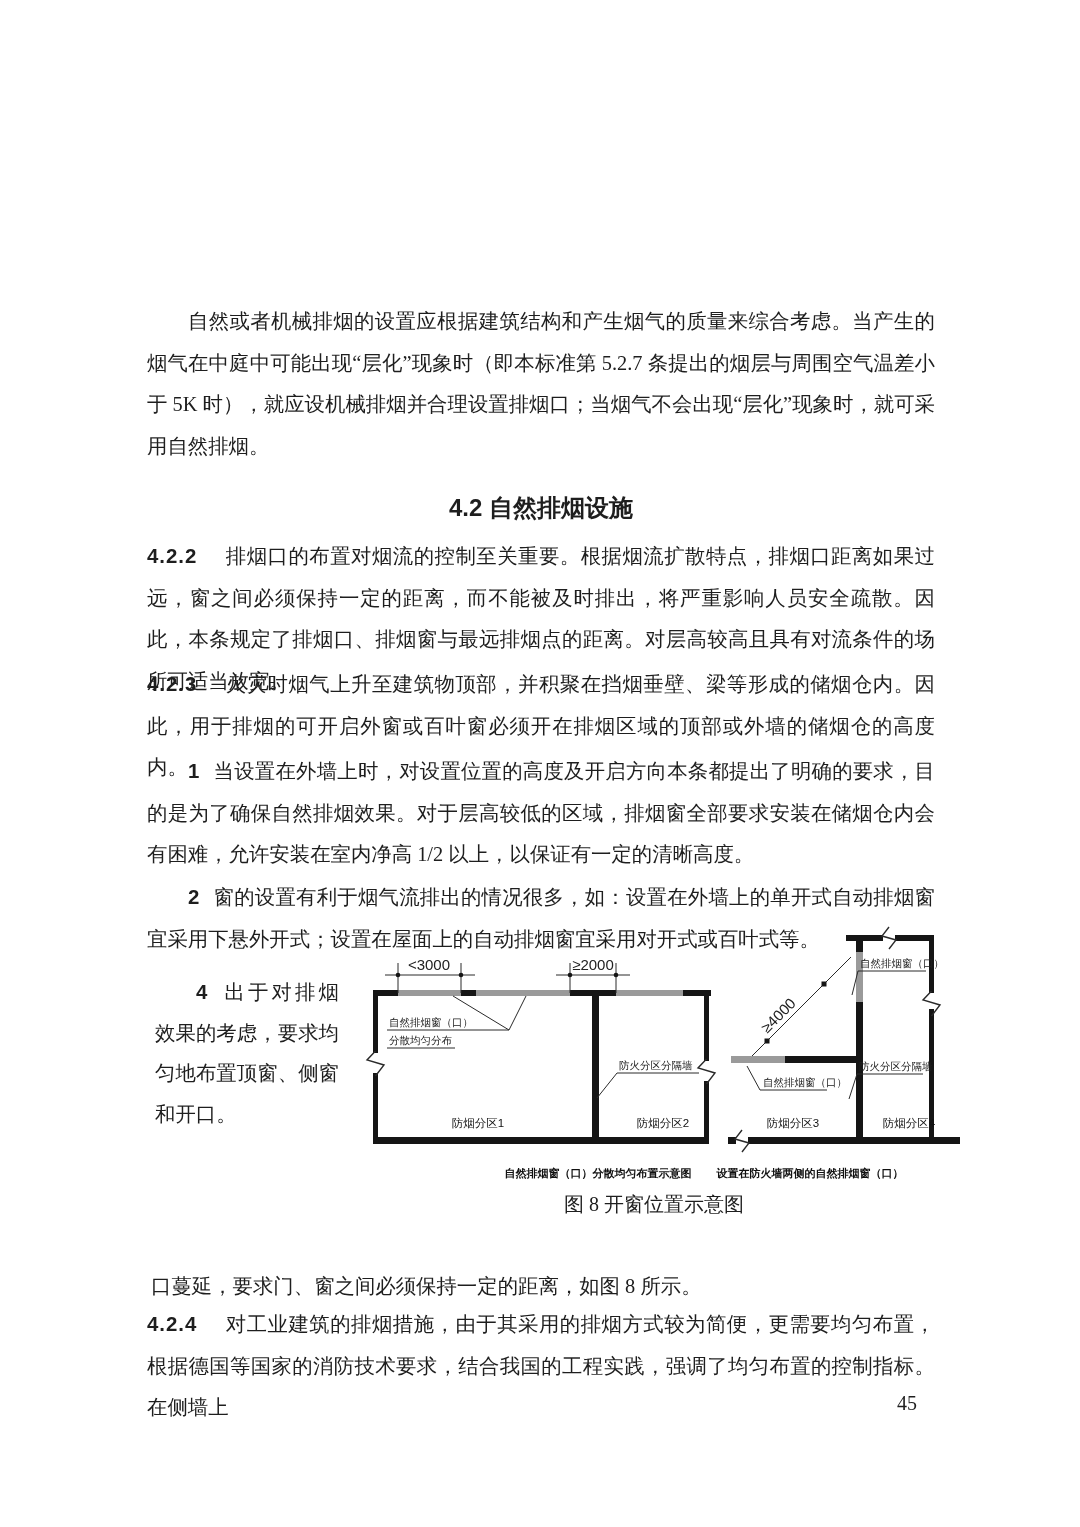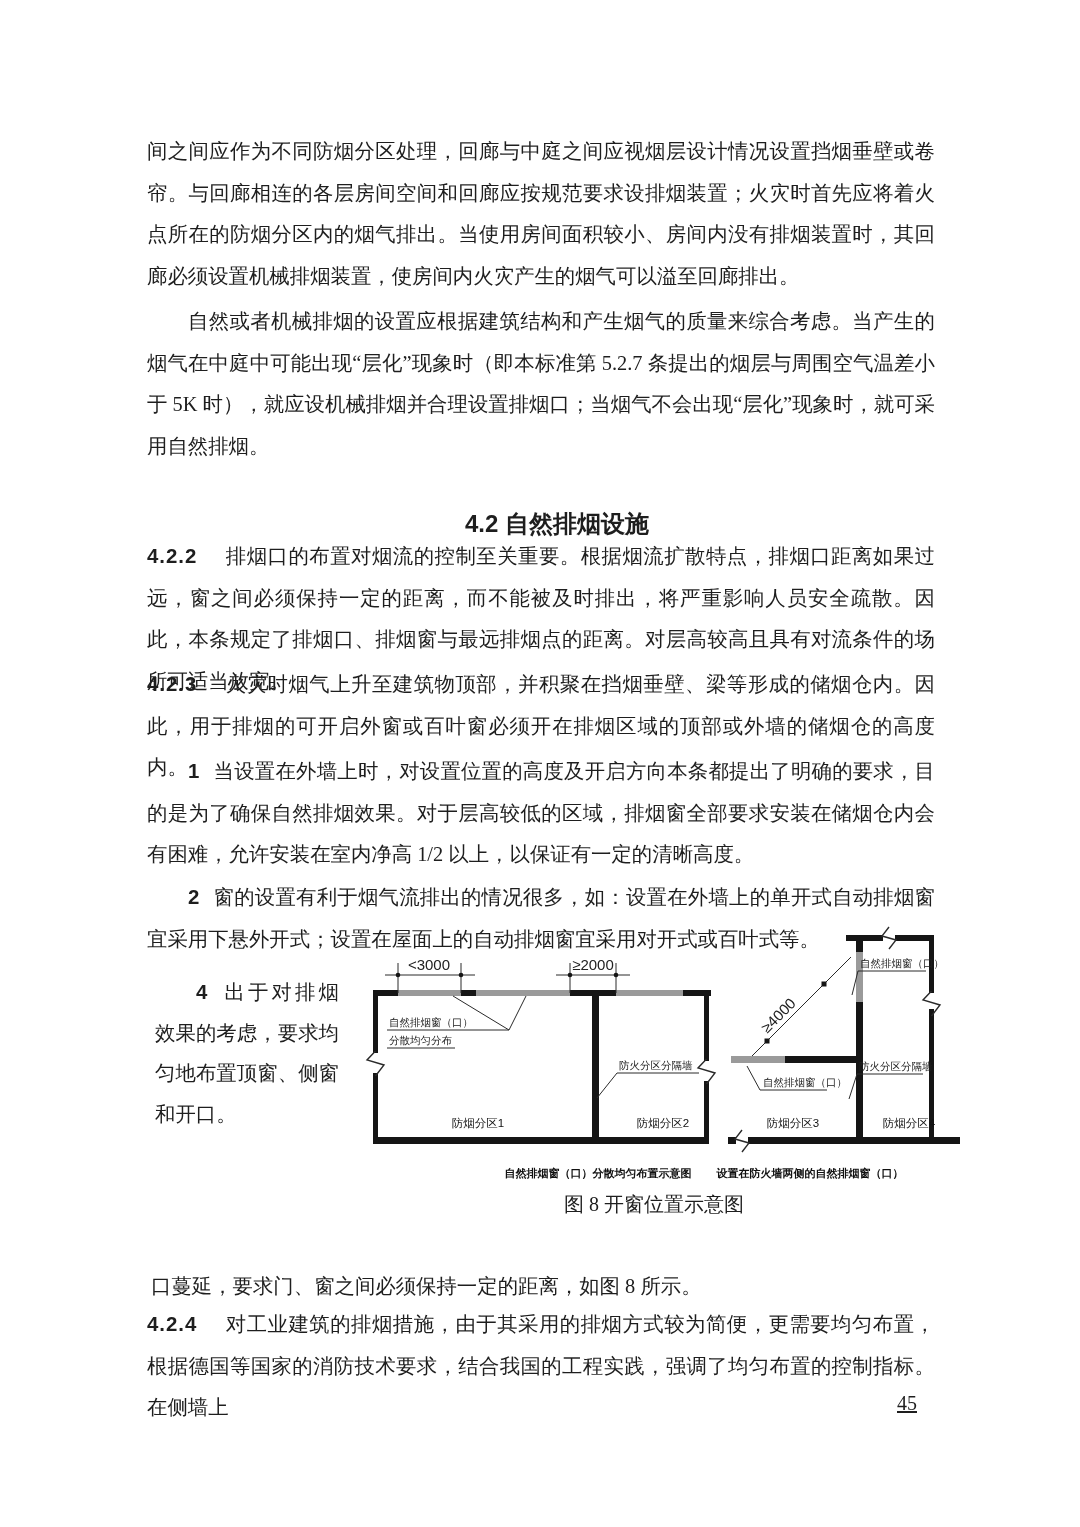--- a/index.html
+++ b/index.html
@@ -10,41 +10,40 @@
   .indent{text-indent:41px;}
   .cnum{font-family:"Liberation Sans","DejaVu Sans",sans-serif;font-weight:bold;
         margin-right:28px;letter-spacing:1px;}
   .inum{font-family:"Liberation Sans","DejaVu Sans",sans-serif;font-weight:bold;margin-right:14px;}
   .heading{position:absolute;left:147px;width:788px;text-align:center;
            font-family:"Liberation Sans","DejaVu Sans",sans-serif;font-weight:bold;font-size:24px;}
   .leftcol{position:absolute;left:147px;top:964px;width:200px;font-size:20.4px;
            line-height:40.5px;text-align:justify;}
   .leftcol p{margin:8px;text-indent:41px;}
   .figwrap{position:absolute;left:363px;top:925px;width:604px;height:300px;}
-  .pagenum{position:absolute;left:897px;top:1392px;font-size:20px;text-decoration:underline;}
+  .pagenum{position:absolute;left:897px;top:1392px;font-size:20px;}
   svg .lbl{font-family:"Liberation Sans","DejaVu Sans",sans-serif;font-size:10.5px;fill:#222;}
   svg .zone{font-family:"Liberation Sans","DejaVu Sans",sans-serif;font-size:11.5px;fill:#111;}
   svg .dim{font-family:"Liberation Sans","DejaVu Sans",sans-serif;font-size:15px;fill:#222;}
   svg .cap{font-family:"Liberation Sans","DejaVu Sans",sans-serif;font-size:11px;font-weight:bold;fill:#111;}
   svg .figtitle{font-family:"Liberation Serif","DejaVu Serif",serif;font-size:20px;fill:#1e1e1e;}
   svg .wall{fill:#151515;}
   svg .win{fill:#9a9a9a;}
   svg .thin{stroke:#2a2a2a;stroke-width:1;fill:none;}
   svg .brk{stroke:#2a2a2a;stroke-width:1.4;fill:none;}
 </style>
 </head>
 <body>
 
 <div class="page">
 
-  <p class="blk" style="top:131px;margin:0;">间之间应作为不同防烟分区处理，回廊与中庭之间应视烟层设计情况设置挡烟垂壁或卷帘。与回廊相连的各层房间空间和回廊应按规范要求设排烟装置；火灾时首先应将着火点所在的防烟分区内的烟气排出。当使用房间面积较小、房间内没有排烟装置时，其回廊必须设置机械排烟装置，使房间内火灾产生的烟气可以溢至回廊排出。</p>
 
   <p class="blk indent" style="top:301px;margin:0;">自然或者机械排烟的设置应根据建筑结构和产生烟气的质量来综合考虑。当产生的烟气在中庭中可能出现“层化”现象时（即本标准第 5.2.7 条提出的烟层与周围空气温差小于 5K 时），就应设机械排烟并合理设置排烟口；当烟气不会出现“层化”现象时，就可采用自然排烟。</p>
 
-  <h2 class="heading" style="top:492px;margin:16px;">4.2  自然排烟设施</h2>
+  <h2 class="heading" style="top:492px;margin:0;">4.2  自然排烟设施</h2>
 
   <p class="blk" style="top:536px;margin:0;">
     <span class="cnum">4.2.2</span><span>排烟口的布置对烟流的控制至关重要。根据烟流扩散特点，排烟口距离如果过远，窗之间必须保持一定的距离，而不能被及时排出，将严重影响人员安全疏散。因此，本条规定了排烟口、排烟窗与最远排烟点的距离。对层高较高且具有对流条件的场所可适当放宽。</span>
   </p>
 
   <p class="blk" style="top:664px;margin:0;">
     <span class="cnum">4.2.3</span><span>火灾时烟气上升至建筑物顶部，并积聚在挡烟垂壁、梁等形成的储烟仓内。因此，用于排烟的可开启外窗或百叶窗必须开在排烟区域的顶部或外墙的储烟仓的高度内。</span>
   </p>
 
   <p class="blk indent" style="top:751px;margin:0;">

